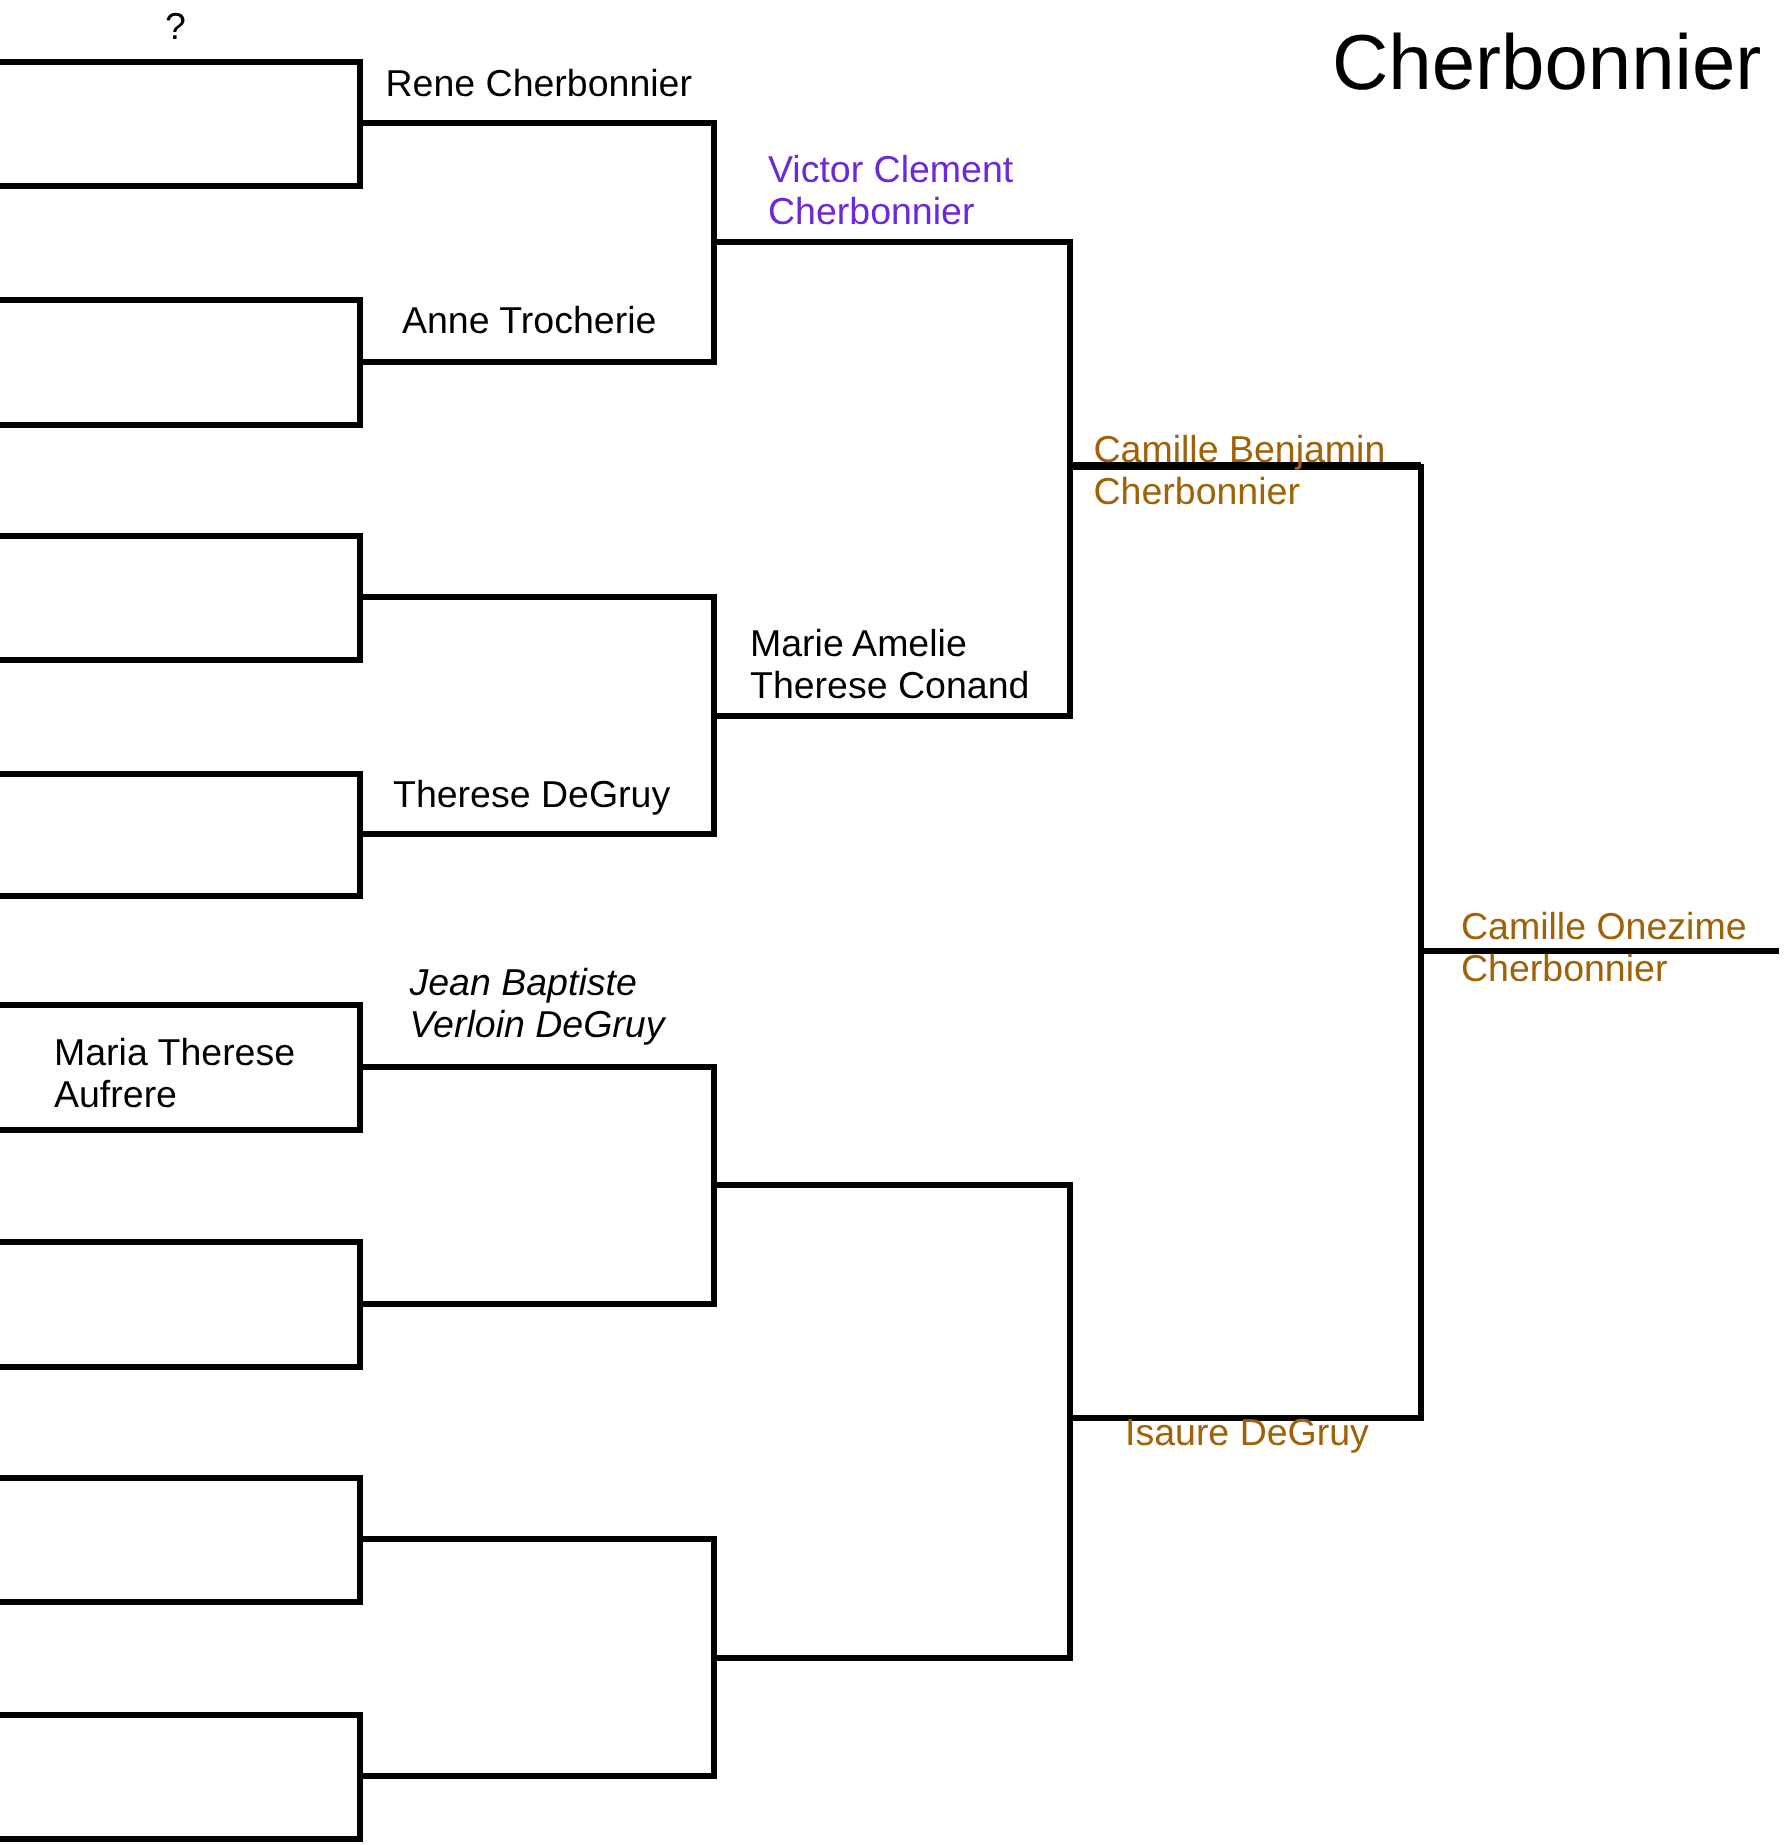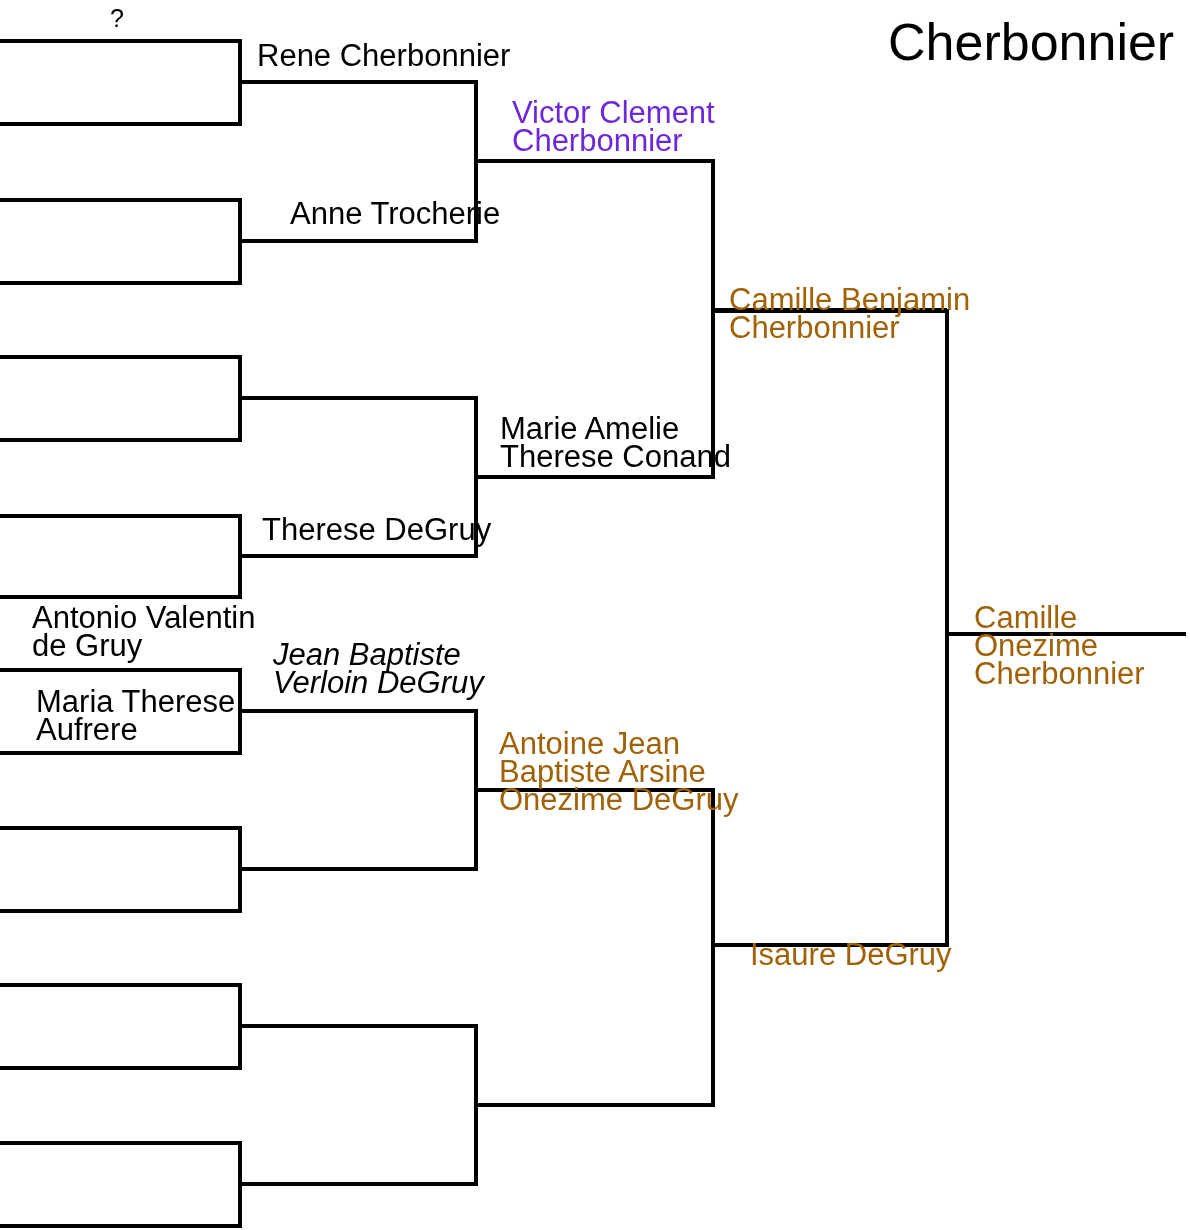--- a/index.html
+++ b/index.html
@@ -28,21 +28,21 @@
   #label-layer {
     position: absolute;
     left: 0;
     top: 0;
     width: 1190px;
     height: 1230px;
   }
   .person-label {
     position: absolute;
     font-family: "Liberation Sans", sans-serif;
-    font-size: 31px;
+    font-size: 25px;
     line-height: 28px;
     color: #000000;
     white-space: pre-line;
     letter-spacing: 0px;
   }
   .person-label.gen-red   { color: #6d28d9; }
   .person-label.gen-blue  { color: #a16207; margin-top: 35px; }
   .person-label.gen-black { color: #000000; }
   .chart-title {
     position: absolute;
@@ -103,35 +103,30 @@
       <g>
         <path d="M 713 311 L 947 311 L 947 945 L 713 945" fill="none" stroke="#000000" stroke-width="4"></path>
       </g>
       <path d="M 947 634 L 1186 634" fill="none" stroke="#000000" stroke-width="4"></path>
     </svg>
 
   <div id="label-layer">
     <div class="chart-title" style="left: 888px; top: 14px;">Cherbonnier</div>
     <div class="unknown-marker" style="left: 110px; top: 4px;">?</div>
   <div class="person-label gen-black" style="left: 257px; top: 42px;">Rene Cherbonnier</div>
-      <div class="person-label gen-black" style="left: 268px; top: 200px; margin-left: 22px;">Anne Trocherie</div>
+      <div class="person-label gen-black" style="left: 268px; top: 200px;">Anne Trocherie</div>
       <div class="person-label gen-red" style="left: 512px; top: 99px;">Victor Clement
 Cherbonnier</div>
       <div class="person-label gen-black" style="left: 262px; top: 516px;">Therese DeGruy</div>
       <div class="person-label gen-black" style="left: 500px; top: 415px;">Marie Amelie
 Therese Conand</div>
       <div class="person-label gen-blue" style="left: 729px; top: 251px;">Camille Benjamin
 Cherbonnier</div>
-      <div class="person-label gen-black" style="left: 32px; top: 604px;">Antonio Valentin
-de Gruy</div>
       <div class="person-label gen-black" style="left: 36px; top: 688px;">Maria Therese
 Aufrere</div>
       <div class="person-label gen-black" style="left: 273px; top: 641px; font-style: italic;">Jean Baptiste
 Verloin DeGruy</div>
-      <div class="person-label gen-blue" style="left: 499px; top: 695px;">Antoine Jean
-Baptiste Arsine
-Onezime DeGruy</div>
       <div class="person-label gen-blue" style="left: 750px; top: 906px;">Isaure DeGruy</div>
       <div class="person-label gen-blue" style="left: 974px; top: 569px;">Camille Onezime
 Cherbonnier</div>
     </div>
 
 </div>
 
 </body></html>

